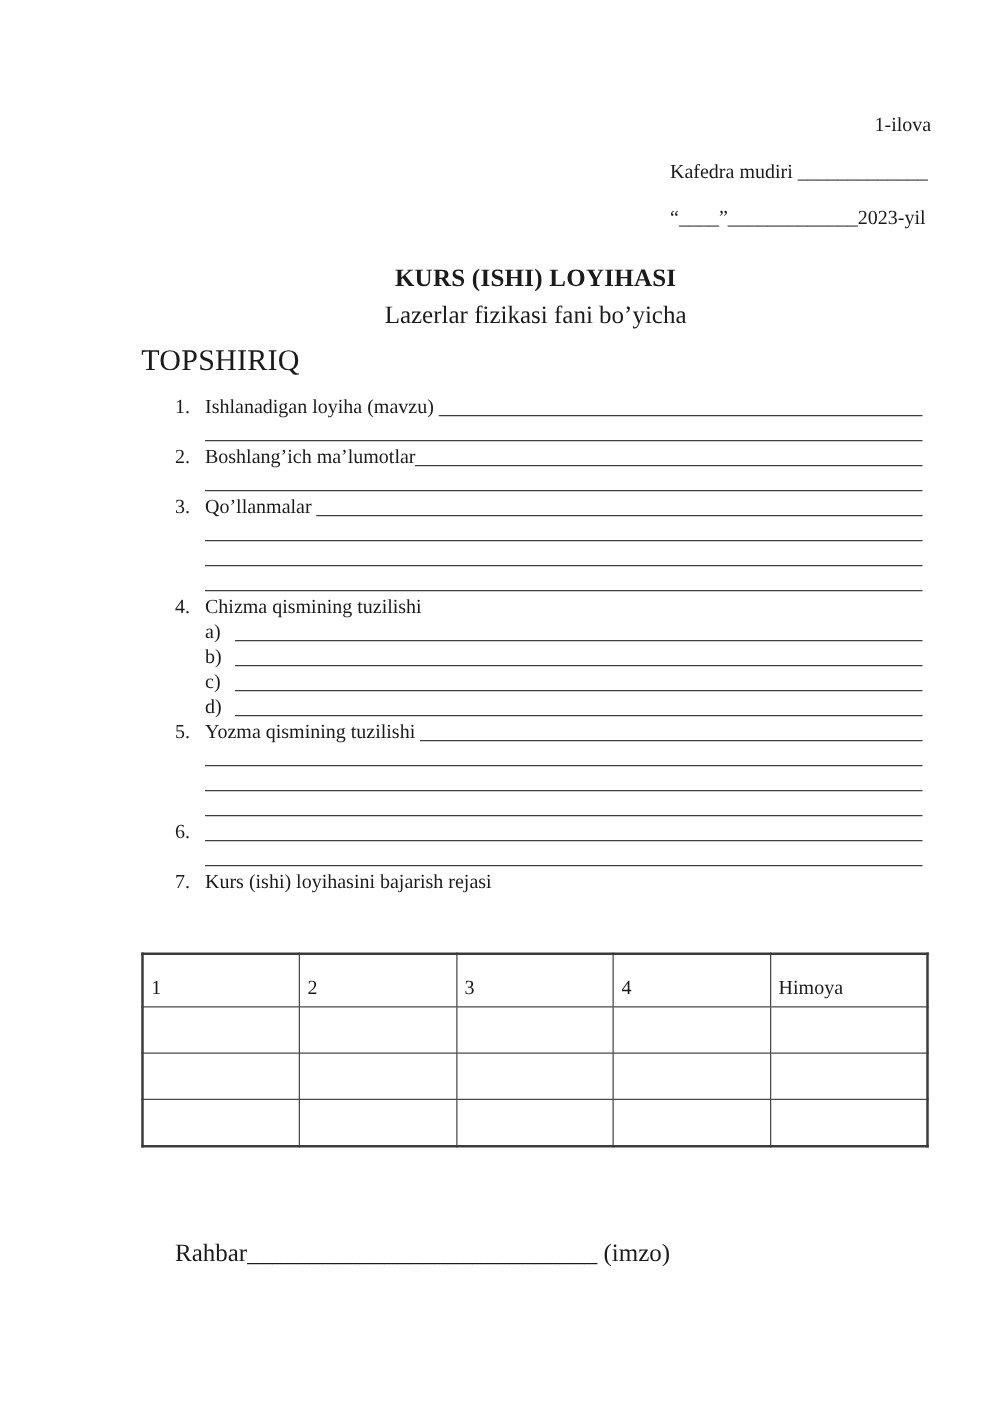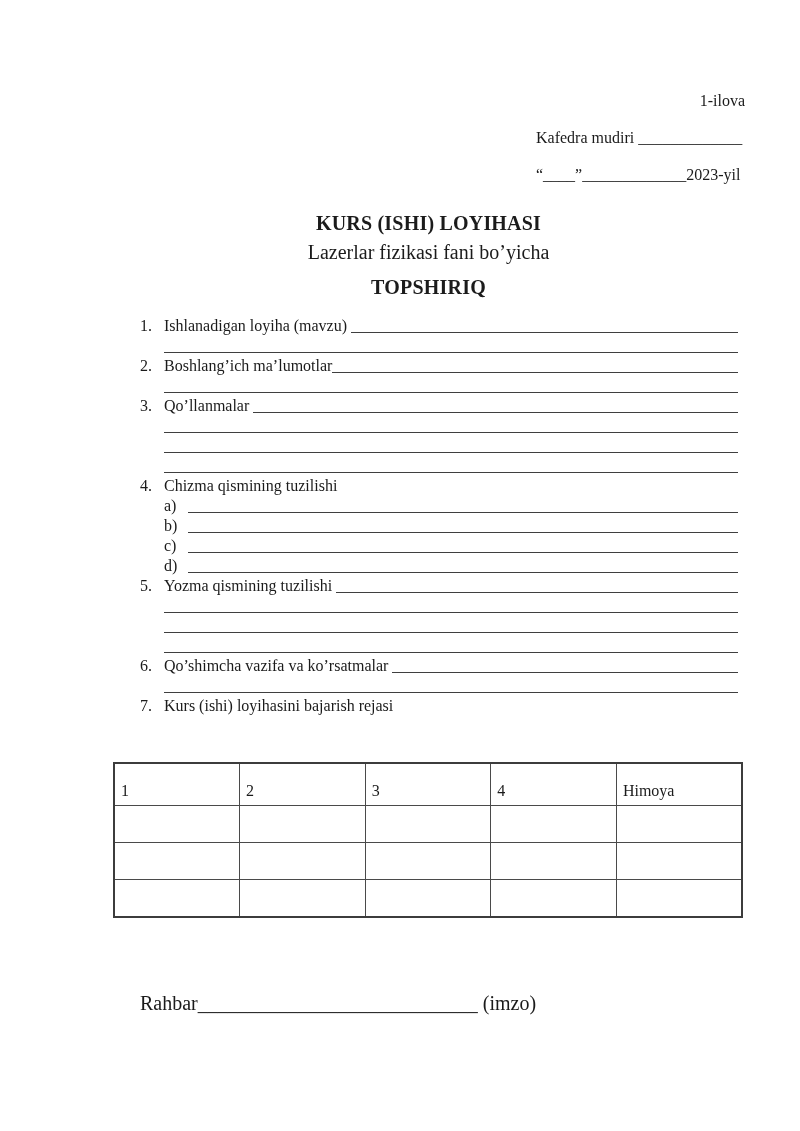--- a/index.html
+++ b/index.html
@@ -29,21 +29,21 @@
     text-align: center; font-size: 20px; font-weight: bold;
     letter-spacing: 0.2px;
     margin-top: 12px;
   }
   .doc-subtitle {
     position: absolute; top: 241px; left: 113px; width: 631px;
     text-align: center; font-size: 20px;
   }
   .doc-section {
     position: absolute; top: 276px; left: 113px; width: 631px;
-    text-align: center; font-size: 20px; font-weight: bold;
+    font-size: 24px; font-weight: normal;
     letter-spacing: 0.2px;
   }
   .form-lines {
     position: absolute; top: 316px; left: 140px; width: 598px;
     font-size: 16px;
   }
   .fline { display: flex; height: 20px; line-height: 20px; }
   .fline .num { width: 24px; flex: none; }
   .fline .sub { width: 24px; flex: none; }
   .fline .txt { flex: none; white-space: pre; }
@@ -160,21 +160,20 @@
     <div class="fline">
       <span class="num"></span>
       <span class="fill"></span>
     </div>
     <div class="fline">
       <span class="num"></span>
       <span class="fill"></span>
     </div>
     <div class="fline">
       <span class="num">6.</span>
-      <span class="txt">Qo’shimcha vazifa va ko’rsatmalar </span>
       <span class="fill"></span>
     </div>
     <div class="fline">
       <span class="num"></span>
       <span class="fill"></span>
     </div>
     <div class="fline">
       <span class="num">7.</span>
       <span class="txt">Kurs (ishi) loyihasini bajarish rejasi</span>
     </div>

